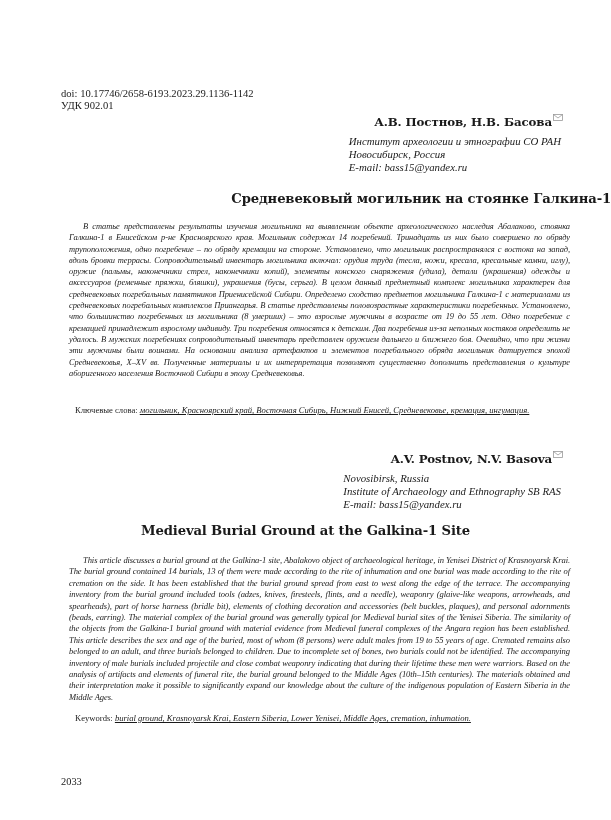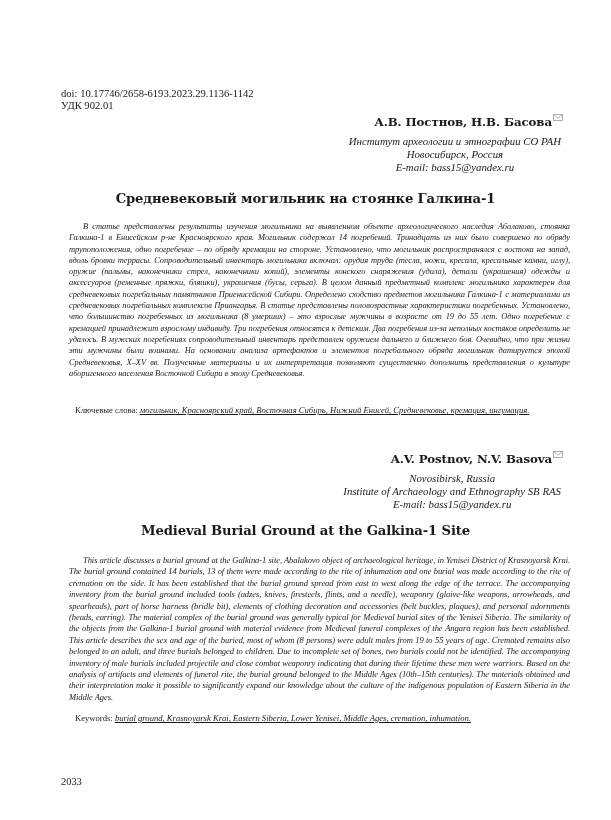--- a/index.html
+++ b/index.html
@@ -3,21 +3,21 @@
 <meta charset="utf-8">
 <style>
   html, body { margin: 0; padding: 0; background: #ffffff; }
   body { width: 611px; height: 820px; position: relative; overflow: hidden; color: #1a1a1a; }
   .page { position: absolute; left: 0; top: 0; width: 611px; height: 820px; }
   .serif { font-family: "Liberation Serif", "DejaVu Serif", serif; }
   .meta { position: absolute; left: 61px; font-size: 10.6px; line-height: 12px; }
   .authors { position: absolute; right: 48px; font-weight: bold; font-size: 11.8px; font-family: "DejaVu Serif", serif; letter-spacing: -0.1px; text-align: right; }
   .env { display: inline-block; width: 10px; height: 7px; vertical-align: 5px; margin-left: 1px; position: relative; }
   .env svg { display: block; }
-  .affil { position: absolute; right: 50px; text-align: center; font-style: italic; font-size: 10.8px; line-height: 13px; }
+  .affil { position: absolute; right: 50px; text-align: left; font-style: italic; font-size: 10.8px; line-height: 13px; }
   .title { position: absolute; left: 0; width: 611px; text-align: center; font-family: "DejaVu Serif", serif; font-weight: bold; font-size: 13.2px; letter-spacing: -0.15px; }
   .abstract { position: absolute; left: 61px; width: 501px; font-style: italic; font-size: 8.45px; line-height: 11.3px; text-align: justify; text-indent: 14px; color: #222; margin: 8px; letter-spacing: -0.08px; }
   .abstract-en { font-size: 8.55px; line-height: 11.4px; }
   .keywords { position: absolute; left: 61px; width: 501px; font-size: 8.6px; line-height: 11.4px; text-indent: 14px; margin: 0; text-align: justify; }
   .keywords .kw-label { font-style: normal; }
   .keywords .kw-list { font-style: italic; text-decoration: underline; }
   .page-num { position: absolute; left: 61px; top: 776px; font-size: 10.4px; }
 </style>
 </head>
 <body>
@@ -32,21 +32,21 @@
           <rect x="0.5" y="0.5" width="9" height="6" fill="none" stroke="#9a9a9a" stroke-width="0.8"></rect>
           <path d="M0.5 0.5 L5 4 L9.5 0.5" fill="none" stroke="#9a9a9a" stroke-width="0.8"></path>
         </svg></span>
   </div>
   <div class="affil" style="top:135px;">
     <div>Институт археологии и этнографии СО РАН</div>
     <div>Новосибирск, Россия</div>
     <div>E-mail: bass15@yandex.ru</div>
   </div>
 
-  <div class="title" style="top:191px;">Средневековый могильник на стоянке Галкина-1</div>
+  <div class="title" style="top:191px;text-align:right;">Средневековый могильник на стоянке Галкина-1</div>
 
   <p class="abstract" style="top:213px;">В статье представлены результаты изучения могильника на выявленном объекте археологического наследия Абалаково, стоянка Галкина-1 в Енисейском р-не Красноярского края. Могильник содержал 14 погребений. Тринадцать из них было совершено по обряду трупоположения, одно погребение – по обряду кремации на стороне. Установлено, что могильник распространялся с востока на запад, вдоль бровки террасы. Сопроводительный инвентарь могильника включал: орудия труда (тесла, ножи, кресала, кресальные камни, иглу), оружие (пальмы, наконечники стрел, наконечники копий), элементы конского снаряжения (удила), детали (украшения) одежды и аксессуаров (ременные пряжки, бляшки), украшения (бусы, серьга). В целом данный предметный комплекс могильника характерен для средневековых погребальных памятников Приенисейской Сибири. Определено сходство предметов могильника Галкина-1 с материалами из средневековых погребальных комплексов Приангарья. В статье представлены половозрастные характеристики погребенных. Установлено, что большинство погребенных из могильника (8 умерших) – это взрослые мужчины в возрасте от 19 до 55 лет. Одно погребение с кремацией принадлежит взрослому индивиду. Три погребения относятся к детским. Два погребения из-за неполных костяков определить не удалось. В мужских погребениях сопроводительный инвентарь представлен оружием дальнего и ближнего боя. Очевидно, что при жизни эти мужчины были воинами. На основании анализа артефактов и элементов погребального обряда могильник датируется эпохой Средневековья, X–XV вв. Полученные материалы и их интерпретация позволяют существенно дополнить представления о культуре аборигенного населения Восточной Сибири в эпоху Средневековья.</p>
 
   <p class="keywords" style="top:405px;"><span class="kw-label">Ключевые слова: </span><span class="kw-list">могильник, Красноярский край, Восточная Сибирь, Нижний Енисей, Средневековье, кремация, ингумация.</span></p>
 
   <div class="authors" style="top:451px;">
     <span>A.V. Postnov, N.V. Basova</span><span class="env"><svg width="10" height="7" viewBox="0 0 10 7">
           <rect x="0.5" y="0.5" width="9" height="6" fill="none" stroke="#9a9a9a" stroke-width="0.8"></rect>
           <path d="M0.5 0.5 L5 4 L9.5 0.5" fill="none" stroke="#9a9a9a" stroke-width="0.8"></path>
         </svg></span>

